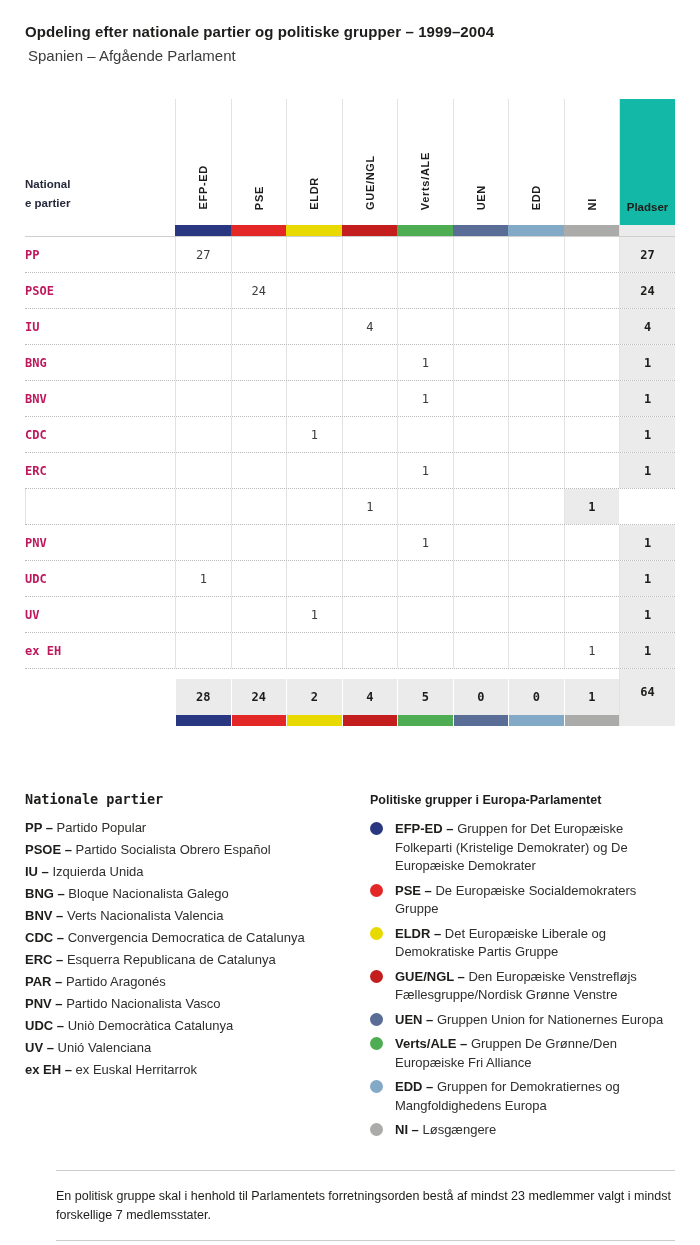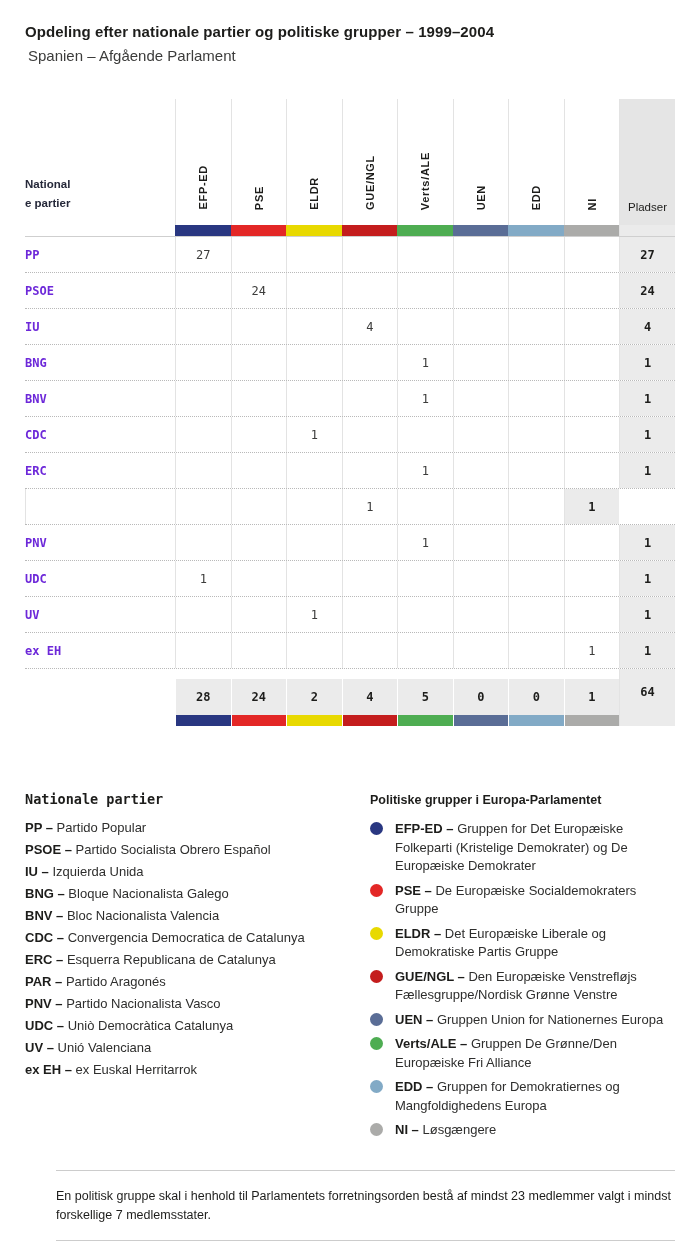--- a/index.html
+++ b/index.html
@@ -23,34 +23,34 @@
     font-weight:bold;font-size:11.5px;line-height:19px;color:#26293a;
     padding-bottom:12px;
   }
   .gh{display:flex;flex-direction:column;justify-content:flex-end;align-items:center;border-left:1px solid #e3e3e3;}
   .glabel{
     writing-mode:vertical-rl;transform:rotate(180deg);
     font-weight:bold;font-size:11px;letter-spacing:0.7px;color:#1d1d1b;
     margin-bottom:15px;
   }
   .seats-head{
-    background:#e5e5e5;border-left:1px solid #e3e3e3;
+    background:#14b8a6;border-left:1px solid #e3e3e3;
     display:flex;align-items:flex-end;justify-content:center;
-    font-weight:normal;font-size:11.5px;padding-bottom:12px;
+    font-weight:bold;font-size:11.5px;padding-bottom:12px;
   }
   .barrow{height:11px;border-bottom:1px solid #cfcfcf;}
   .gbar{height:11px;}
   .bar-spacer{}
   .bar-seats{background:#ebebeb;border-left:1px solid #e3e3e3;}
 
   .trow.body{height:35px;}
   .trow.body + .trow.body{border-top:1px dotted #b9b9b9;}
   .plabel{
     display:flex;align-items:center;
-    font-family:"DejaVu Sans Mono",monospace;font-weight:bold;font-size:12px;color:#6d28d9;
+    font-family:"DejaVu Sans Mono",monospace;font-weight:bold;font-size:12px;color:#be185d;
   }
   .gcell{
     border-left:1px solid #e3e3e3;display:flex;align-items:center;justify-content:center;
     font-family:"DejaVu Sans Mono",monospace;font-size:12px;color:#3c3c3b;
   }
   .seats-cell{
     background:#ebebeb;border-left:1px solid #e3e3e3;
     display:flex;align-items:center;justify-content:center;
     font-family:"DejaVu Sans Mono",monospace;font-weight:bold;font-size:12px;color:#1d1d1b;
   }
@@ -264,21 +264,21 @@
   </div>
 
   <div class="legend">
     <div class="legend-left">
       <h3>Nationale partier</h3>
       <div id="party-legend-list">
           <div class="lp-item"><b>PP –</b> <span>Partido Popular</span></div>
           <div class="lp-item"><b>PSOE –</b> <span>Partido Socialista Obrero Español</span></div>
           <div class="lp-item"><b>IU –</b> <span>Izquierda Unida</span></div>
           <div class="lp-item"><b>BNG –</b> <span>Bloque Nacionalista Galego</span></div>
-          <div class="lp-item"><b>BNV –</b> <span>Bloc Nacionalista Valencia</span></div>
+          <div class="lp-item"><b>BNV –</b> <span>Verts Nacionalista Valencia</span></div>
           <div class="lp-item"><b>CDC –</b> <span>Convergencia Democratica de Catalunya</span></div>
           <div class="lp-item"><b>ERC –</b> <span>Esquerra Republicana de Catalunya</span></div>
           <div class="lp-item"><b>PAR –</b> <span>Partido Aragonés</span></div>
           <div class="lp-item"><b>PNV –</b> <span>Partido Nacionalista Vasco</span></div>
           <div class="lp-item"><b>UDC –</b> <span>Uniò Democràtica Catalunya</span></div>
           <div class="lp-item"><b>UV –</b> <span>Unió Valenciana</span></div>
           <div class="lp-item"><b>ex EH –</b> <span>ex Euskal Herritarrok</span></div>
         </div>
     </div>
     <div class="legend-right">

